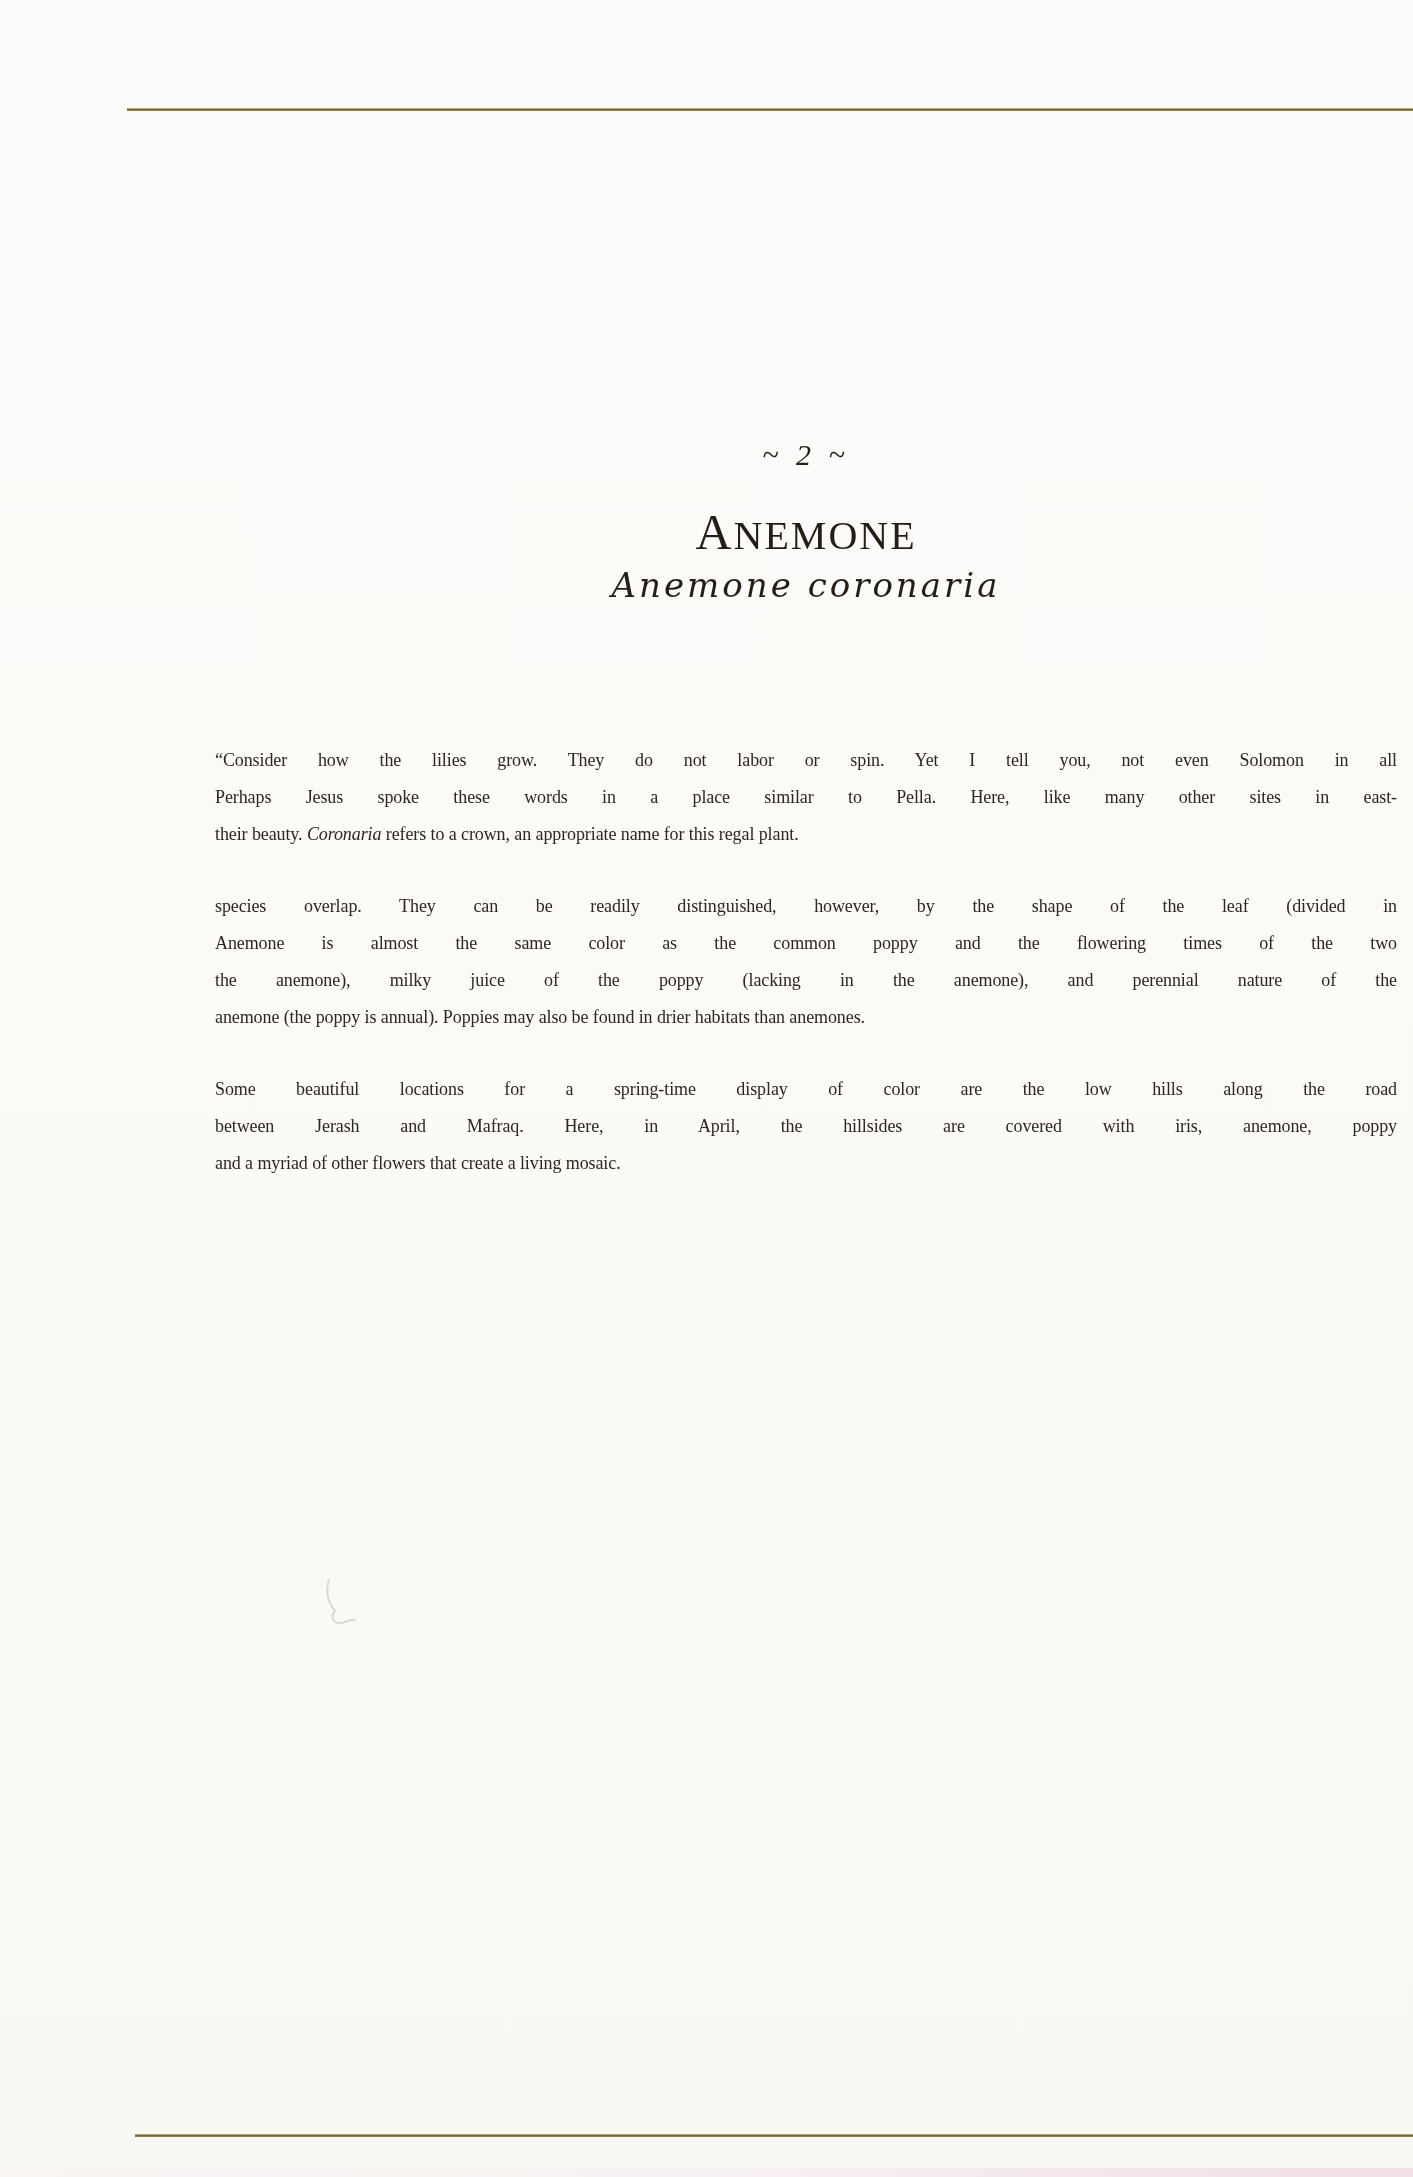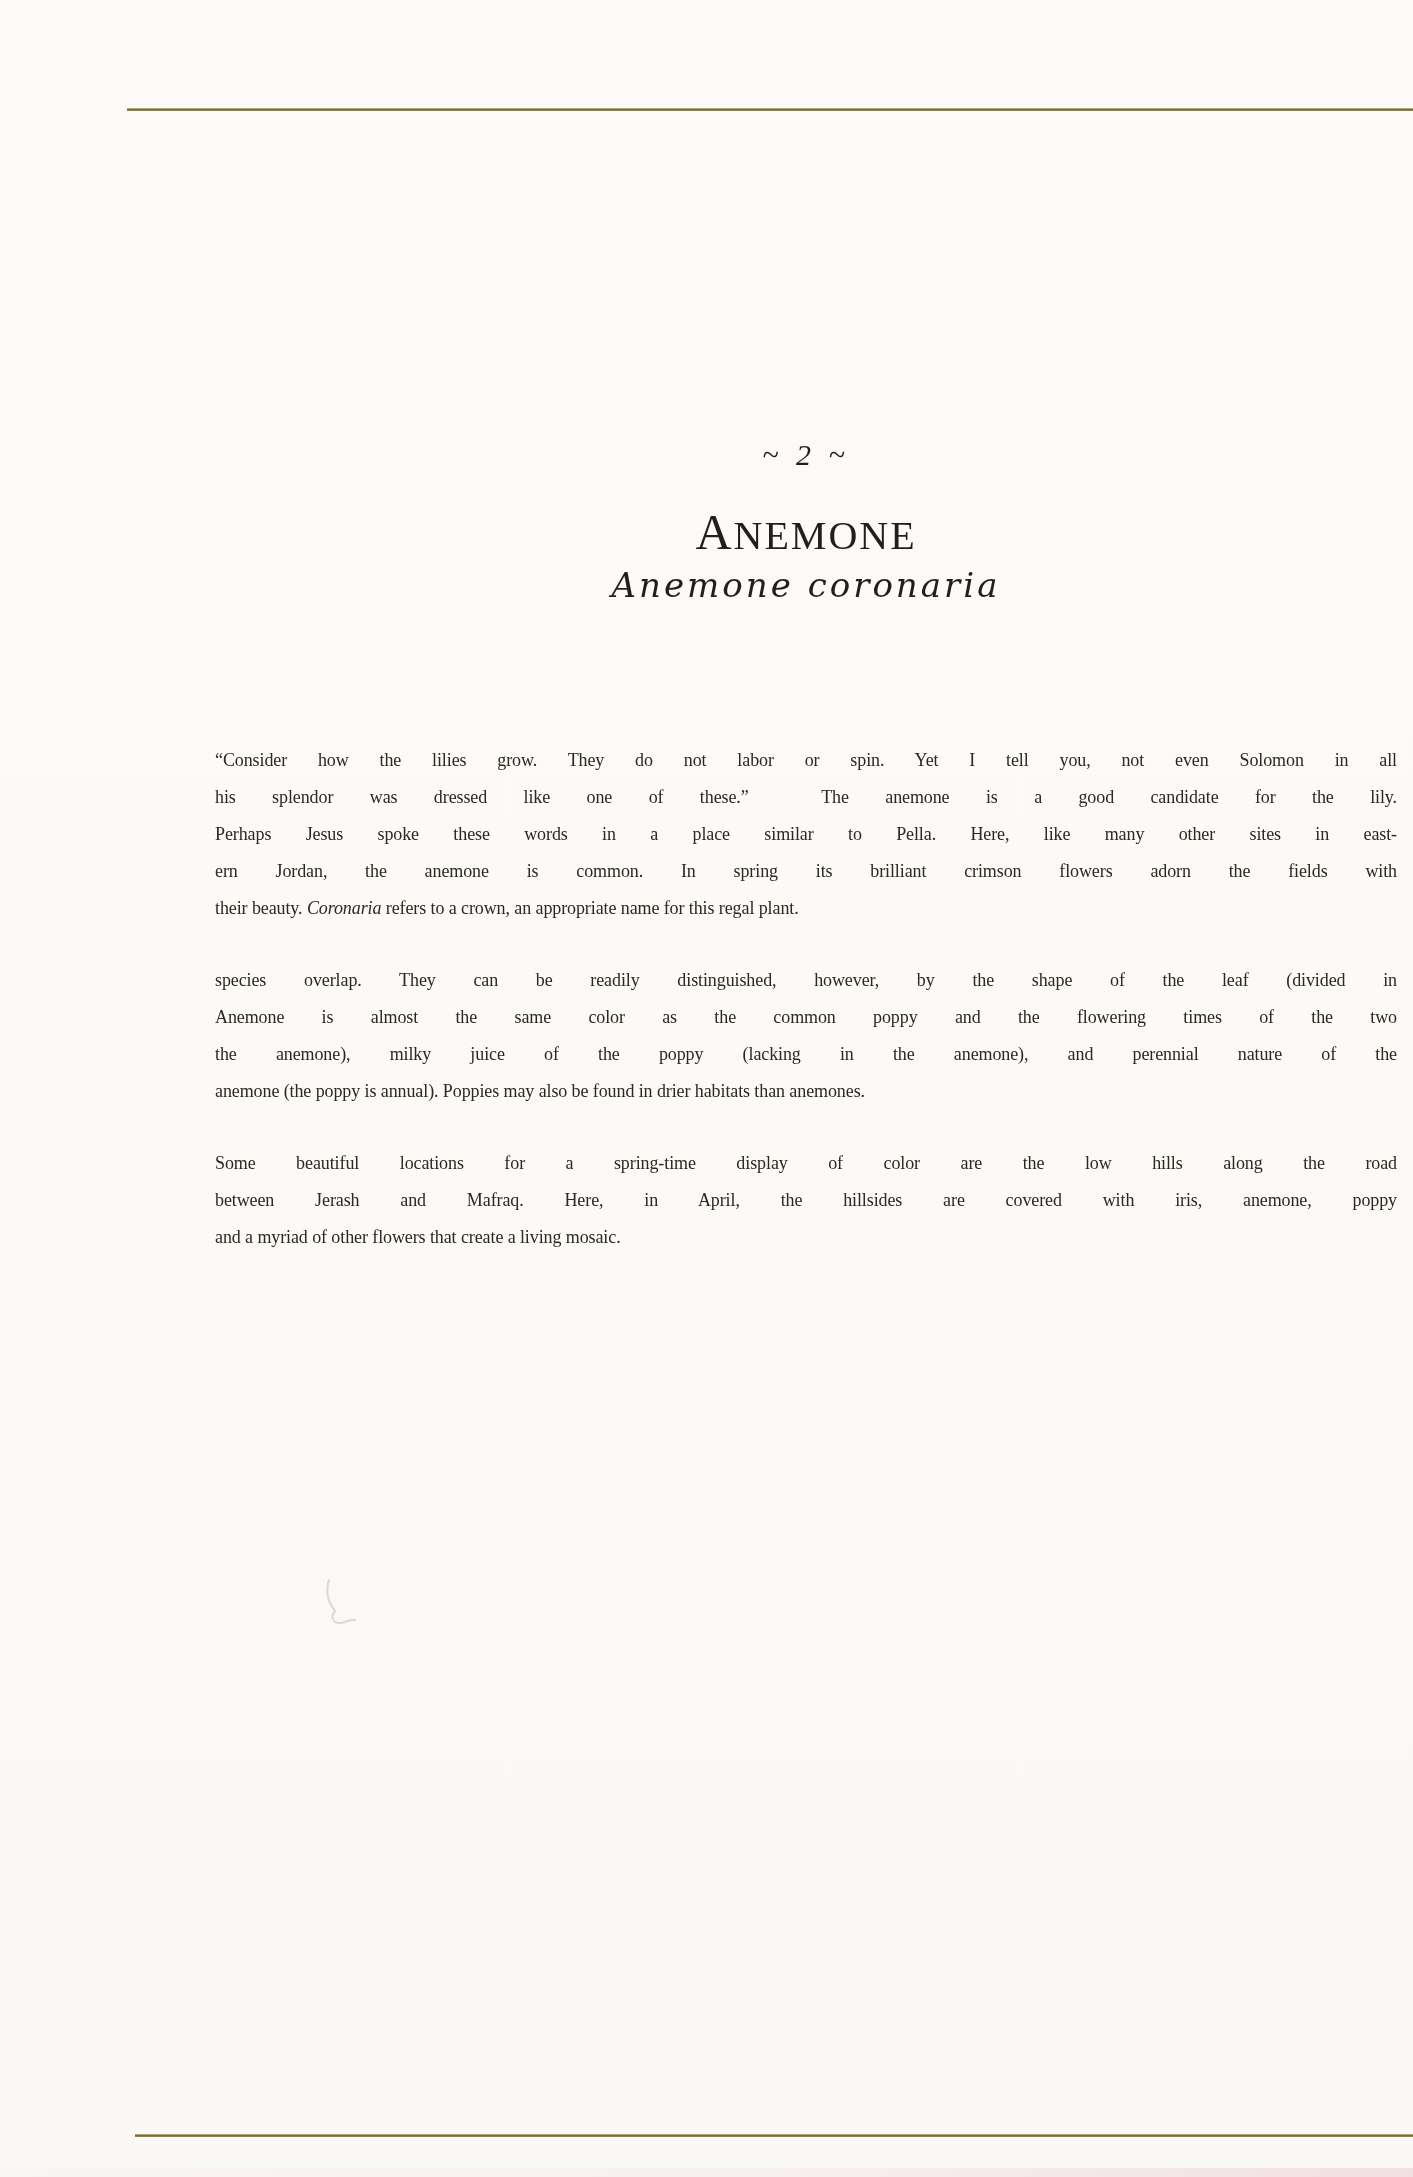--- a/index.html
+++ b/index.html
@@ -97,23 +97,21 @@
 
   <header class="heading">
     <div class="pagenum">~ 2 ~</div>
     <h1 class="title"><span class="initial">A</span><span class="rest">NEMONE</span></h1>
     <div class="species">Anemone coronaria</div>
   </header>
 
   <main class="body-text">
     <div class="para">
         <div class="line"><span>“Consider how the lilies grow. They do not labor or spin. Yet I tell you, not even Solomon in all</span></div>
-        <div class="line"><span>his splendor was dressed like one of these.”&nbsp; The anemone is a good candidate for the lily.</span></div>
         <div class="line"><span>Perhaps Jesus spoke these words in a place similar to Pella. Here, like many other sites in east-</span></div>
-        <div class="line"><span>ern Jordan, the anemone is common. In spring its brilliant crimson flowers adorn the fields with</span></div>
         <div class="line"><span>their beauty. </span><em>Coronaria</em><span> refers to a crown, an appropriate name for this regal plant.</span></div>
       </div>
     <div class="para">
         <div class="line"><span>species overlap. They can be readily distinguished, however, by the shape of the leaf (divided in</span></div>
         <div class="line"><span>Anemone is almost the same color as the common poppy and the flowering times of the two</span></div>
         <div class="line"><span>the anemone), milky juice of the poppy (lacking in the anemone), and perennial nature of the</span></div>
         <div class="line"><span>anemone (the poppy is annual). Poppies may also be found in drier habitats than anemones.</span></div>
       </div>
     <div class="para">
         <div class="line"><span>Some beautiful locations for a spring-time display of color are the low hills along the road</span></div>

